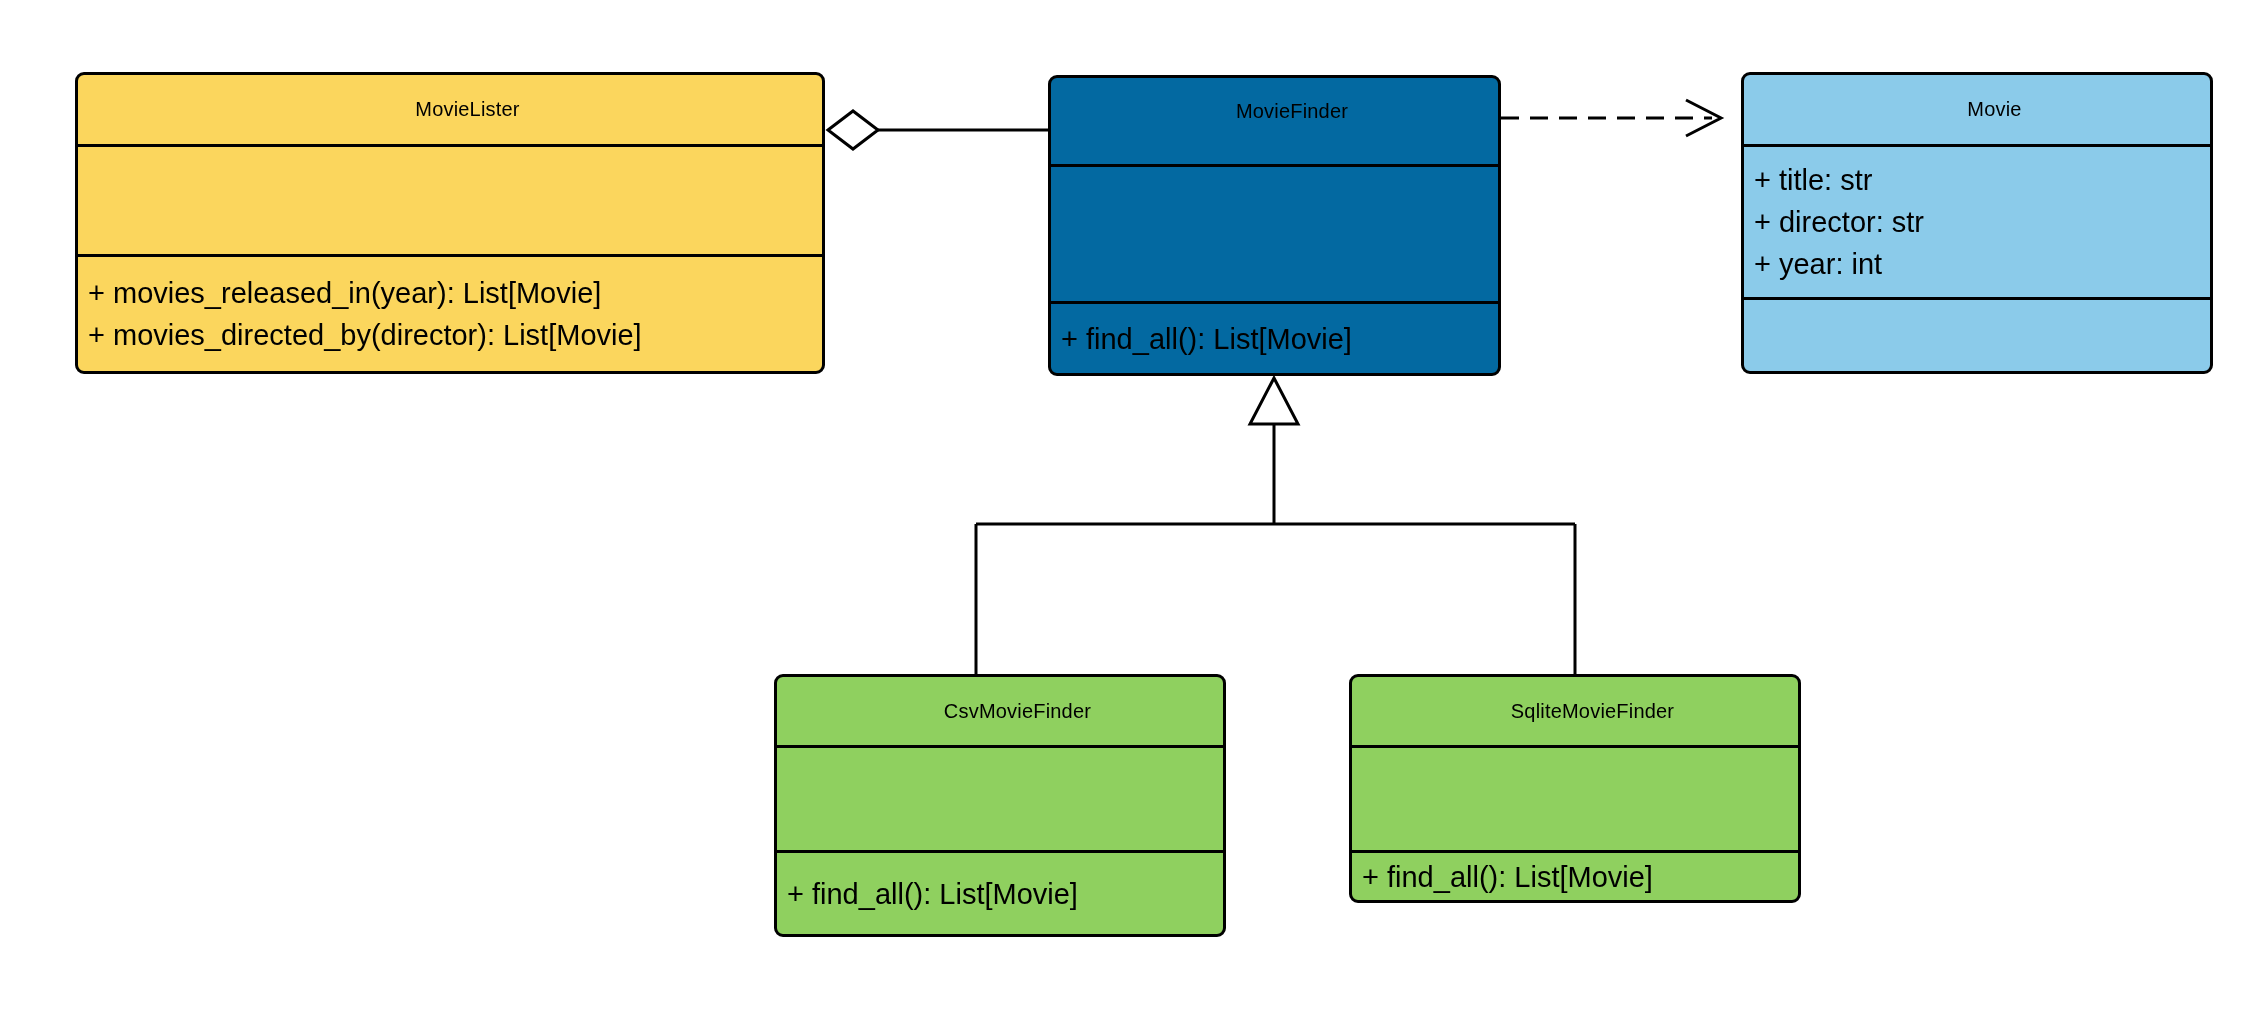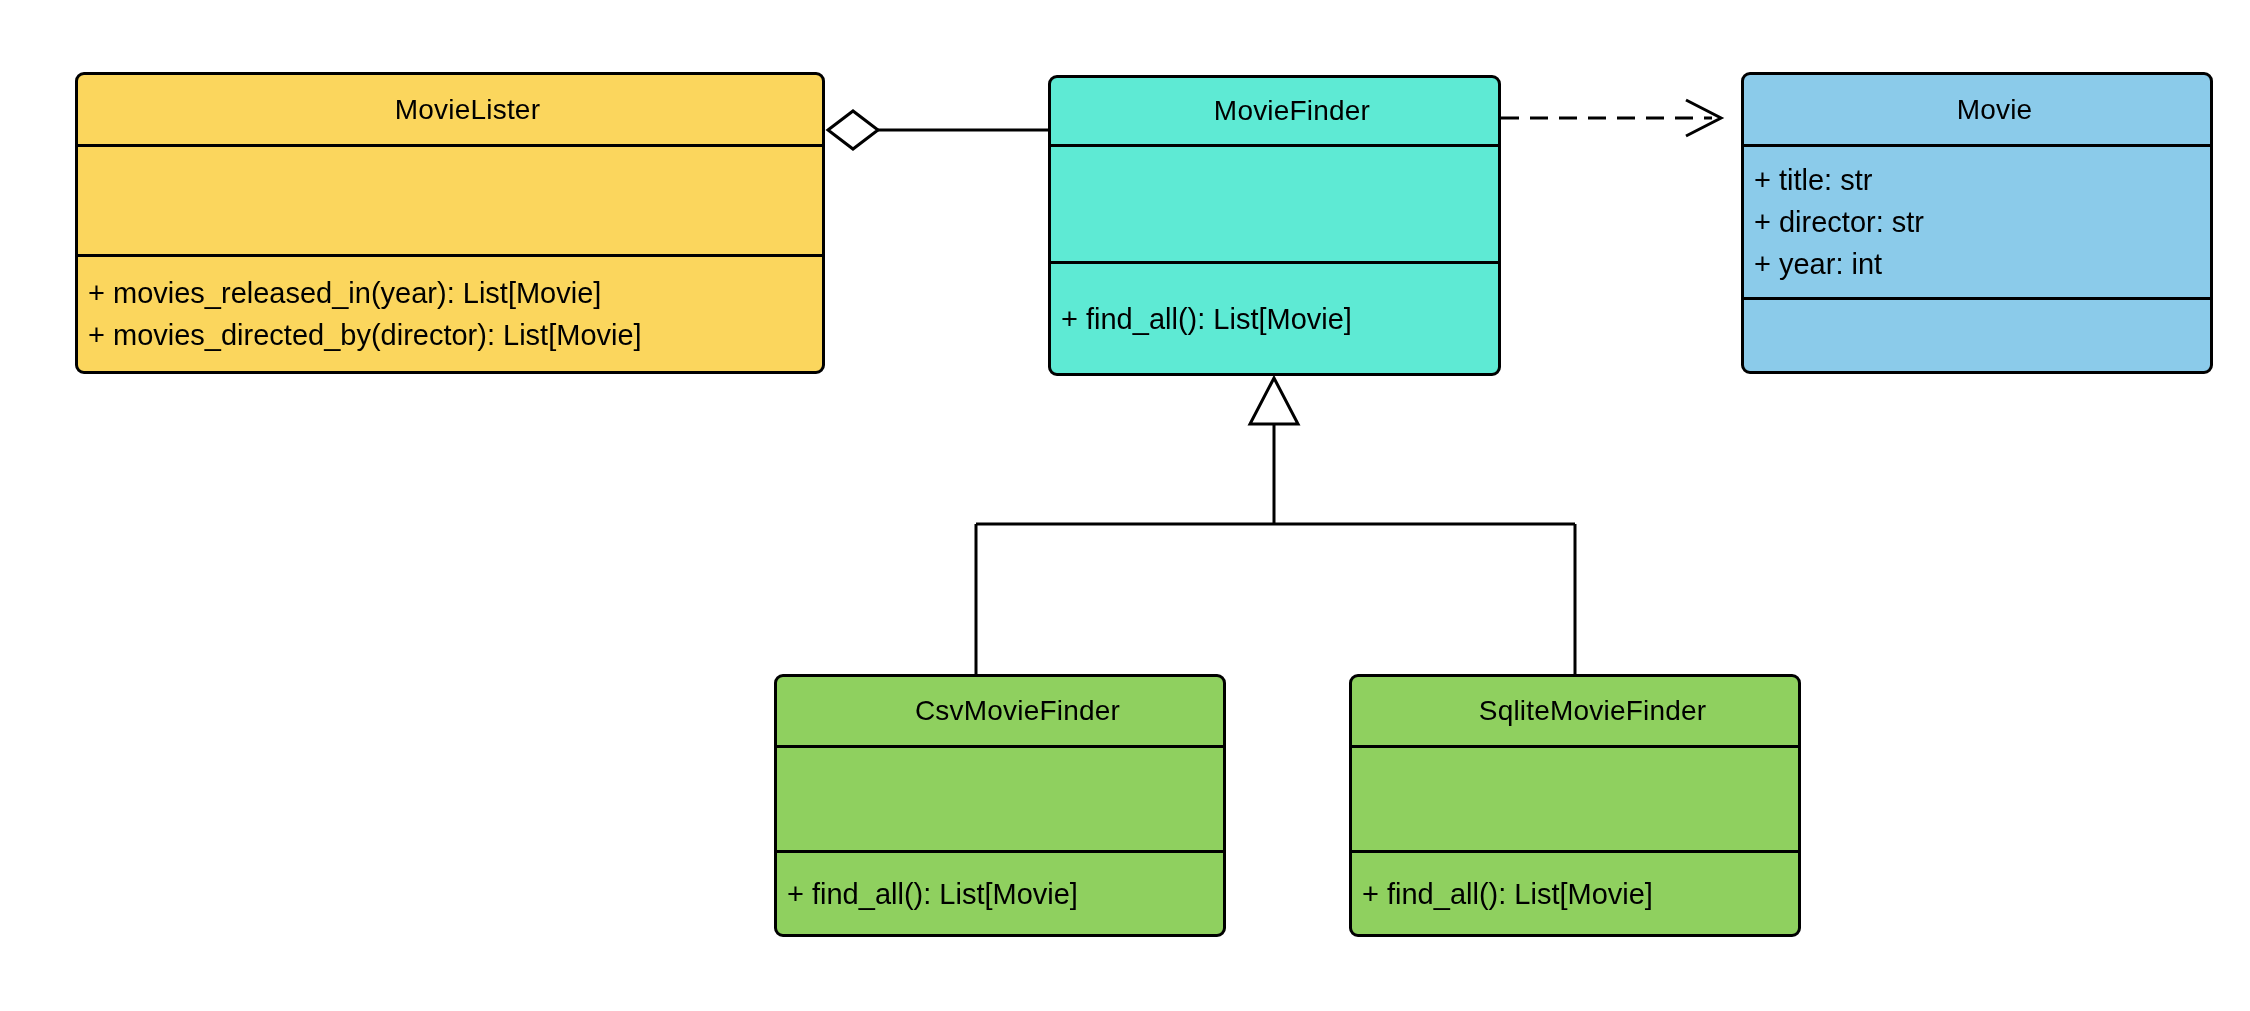--- a/index.html
+++ b/index.html
@@ -29,21 +29,21 @@
     box-sizing: border-box;
     flex: 0 0 auto;
   }
   .compartment + .compartment {
     border-top: 3px solid #000000;
   }
   .compartment.title {
     display: flex;
     align-items: center;
     justify-content: center;
-    font-size: 28px;
+    font-size: 20px;
     letter-spacing: 0.2px;
     padding-left: 35px;
   }
   .compartment.body {
     display: flex;
     flex-direction: column;
     justify-content: center;
     padding: 0 10px;
     font-size: 29px;
     line-height: 42px;
@@ -72,21 +72,21 @@
 
   <div class="uml-class" style="left: 75px; top: 72px; width: 750px; height: 302px; background-color: rgb(251, 214, 93);">
     <div class="compartment title" style="height:69px">MovieLister</div>
     <div class="compartment body" style="height:110px"></div>
     <div class="compartment body grow">
       <div class="text-line">+ movies_released_in(year): List[Movie]</div>
       <div class="text-line">+ movies_directed_by(director): List[Movie]</div>
     </div>
   </div>
 
-  <div class="uml-class" style="left: 1048px; top: 75px; width: 453px; height: 301px; background-color: #5eead4;">
+  <div class="uml-class" style="left: 1048px; top: 75px; width: 453px; height: 301px; background-color: #0369a1; gap: 20px;">
     <div class="compartment title" style="height:66px">MovieFinder</div>
     <div class="compartment body" style="height:117px"></div>
     <div class="compartment body grow">
       <div class="text-line">+ find_all(): List[Movie]</div>
     </div>
   </div>
 
   <div class="uml-class" style="left: 1725px; top: 72px; width: 472px; height: 302px; background-color: rgb(139, 203, 234); margin-left: 16px;">
     <div class="compartment title" style="height:69px">Movie</div>
     <div class="compartment body" style="height:153px">
@@ -98,21 +98,21 @@
   </div>
 
   <div class="uml-class" style="left: 774px; top: 674px; width: 452px; height: 263px; background-color: rgb(143, 208, 95);">
     <div class="compartment title" style="height:68px">CsvMovieFinder</div>
     <div class="compartment body" style="height:105px"></div>
     <div class="compartment body grow">
       <div class="text-line">+ find_all(): List[Movie]</div>
     </div>
   </div>
 
-  <div class="uml-class" style="left: 1349px; top: 674px; width: 452px; height: 263px; background-color: rgb(143, 208, 95);">
+  <div class="uml-class" style="left: 1349px; top: 674px; width: 452px; height: 229px; background-color: rgb(143, 208, 95);">
     <div class="compartment title" style="height:68px">SqliteMovieFinder</div>
     <div class="compartment body" style="height:105px"></div>
     <div class="compartment body grow">
       <div class="text-line">+ find_all(): List[Movie]</div>
     </div>
   </div>
 
   <svg class="connectors" width="2250" height="1011" viewBox="0 0 2250 1011">
 
     <g stroke="#000000" stroke-width="3" fill="none">

